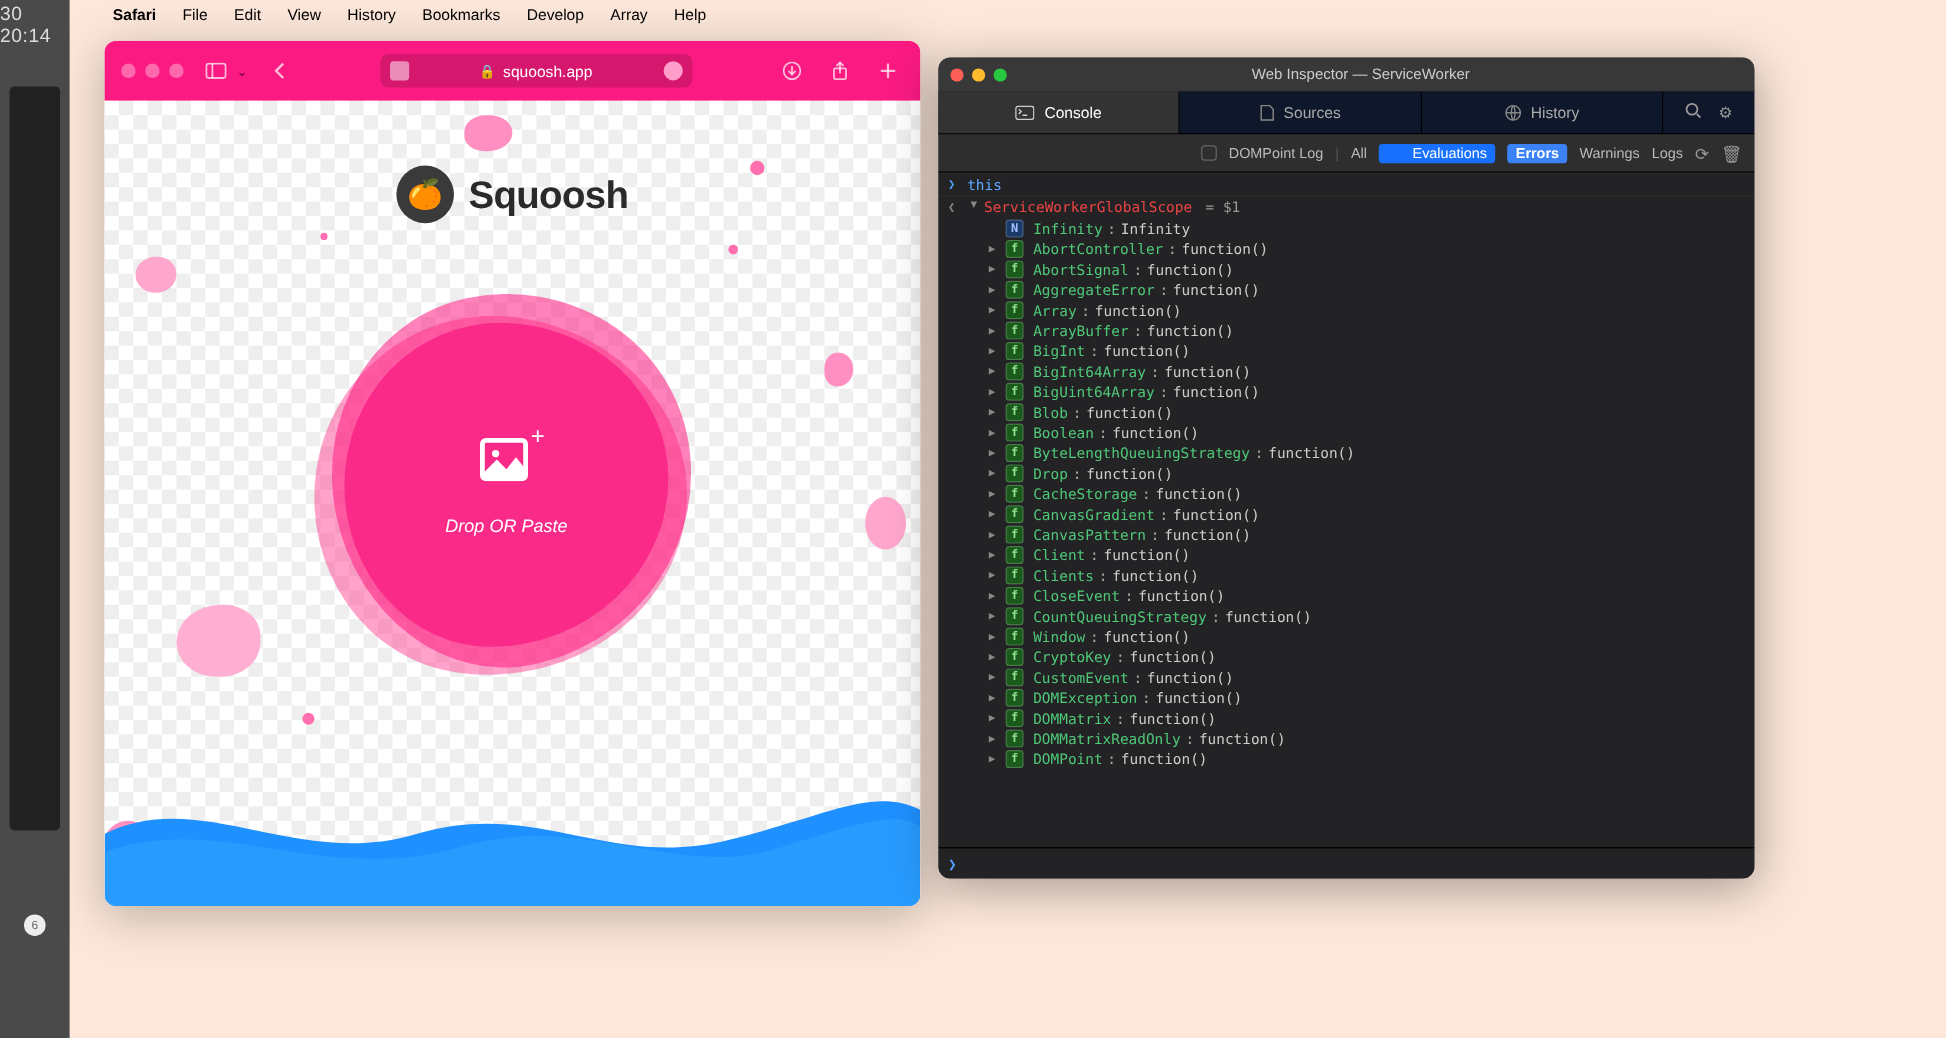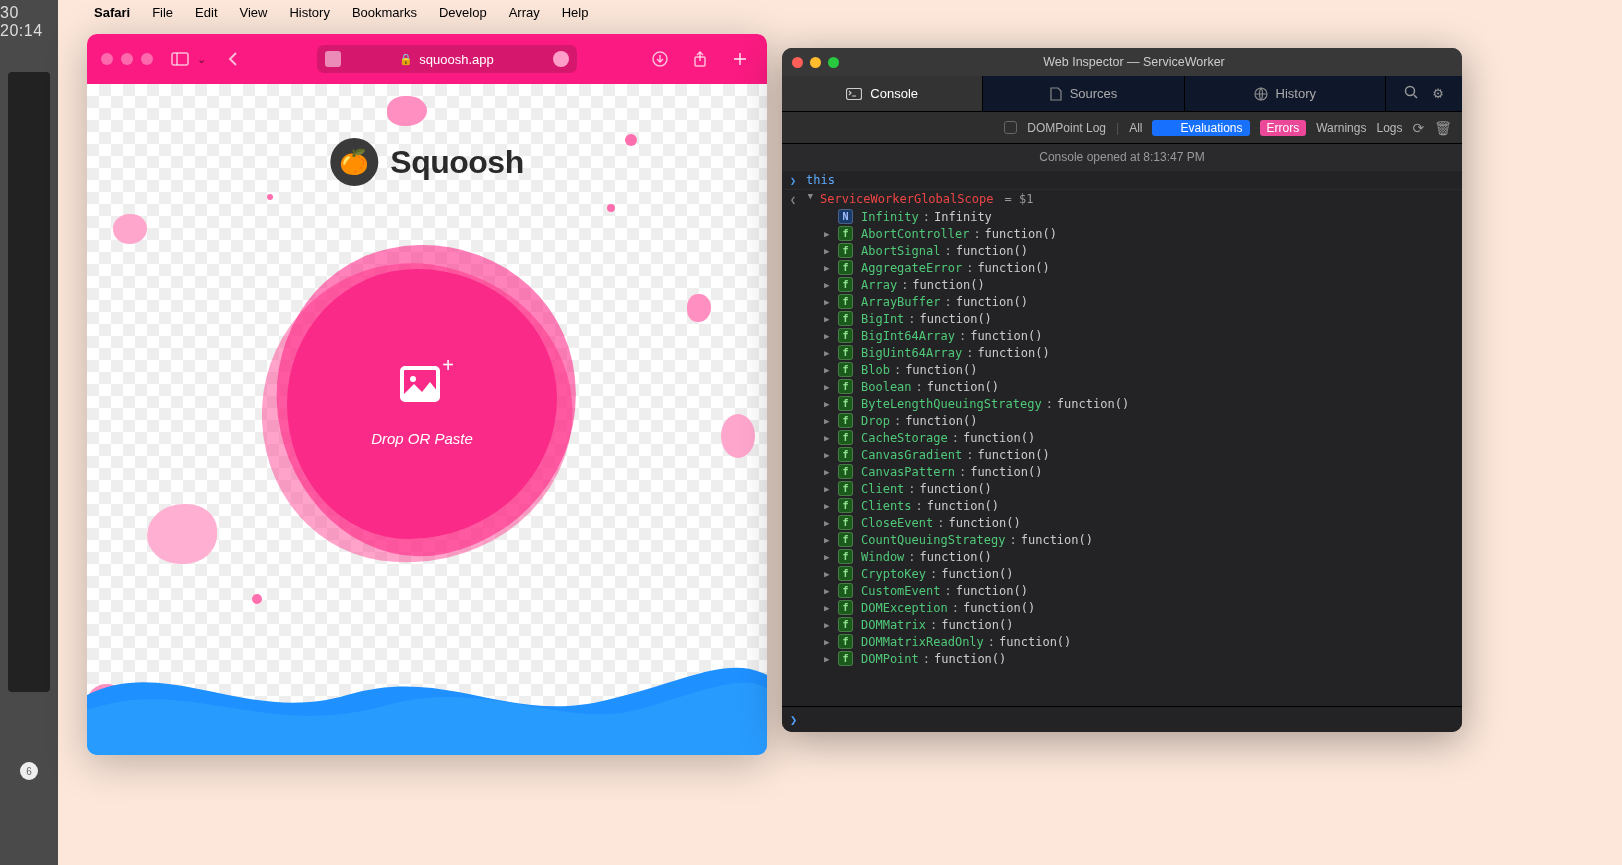--- a/index.html
+++ b/index.html
@@ -193,21 +193,21 @@
   background: #2e2e2e;
   border-bottom: 1px solid #000;
   display:flex; align-items:center; justify-content:flex-end;
   padding: 0 10px; gap: 10px;
   font-size: 12px;
 }
 .insp-filterbar .chk { width:13px;height:13px;border:1px solid #666;border-radius:3px;}
 .insp-filterbar .sep { color:#555; }
 .insp-filterbar .pill { padding: 1px 7px; border-radius: 3px; color:#fff;}
 .insp-filterbar .pill.blue { background:#1870ff;padding-left:28px;}
-.insp-filterbar .pill.red { background:#ec4899;}
+.insp-filterbar .pill.red { background:#3b82f6;font-weight:bold;}
 .insp-filterbar .plain { color:#bbb; }
 .insp-filterbar .ic { color:#999; font-size:14px;}
 .console-open {
   text-align:center; padding: 6px 0; color:#999; font-size: 12px;
   background:#2a2a2d;
 }
 .console-body {
   flex:1; overflow:auto;
   font-family: Menlo, Monaco, monospace;
   font-size: 12px;
@@ -416,21 +416,20 @@
     <span class="plain">DOMPoint Log</span>
     <span class="sep">|</span>
     <span class="plain">All</span>
     <span class="pill blue">Evaluations</span>
     <span class="pill red">Errors</span>
     <span class="plain">Warnings</span>
     <span class="plain">Logs</span>
     <span class="ic">⟳</span>
     <span class="ic">🗑</span>
   </div>
-  <div class="console-open">Console opened at 8:13:47 PM</div>
   <div class="console-body">
     <div class="crow input">
       <span class="pfx">❯</span>
       <span class="tok kw">this</span>
     </div>
     <div class="crow output">
       <span class="pfx">❮</span>
       <span class="tri open">▶</span>
       <span class="tok cls">ServiceWorkerGlobalScope</span>
         <span class="tok dim"> = $1</span>

